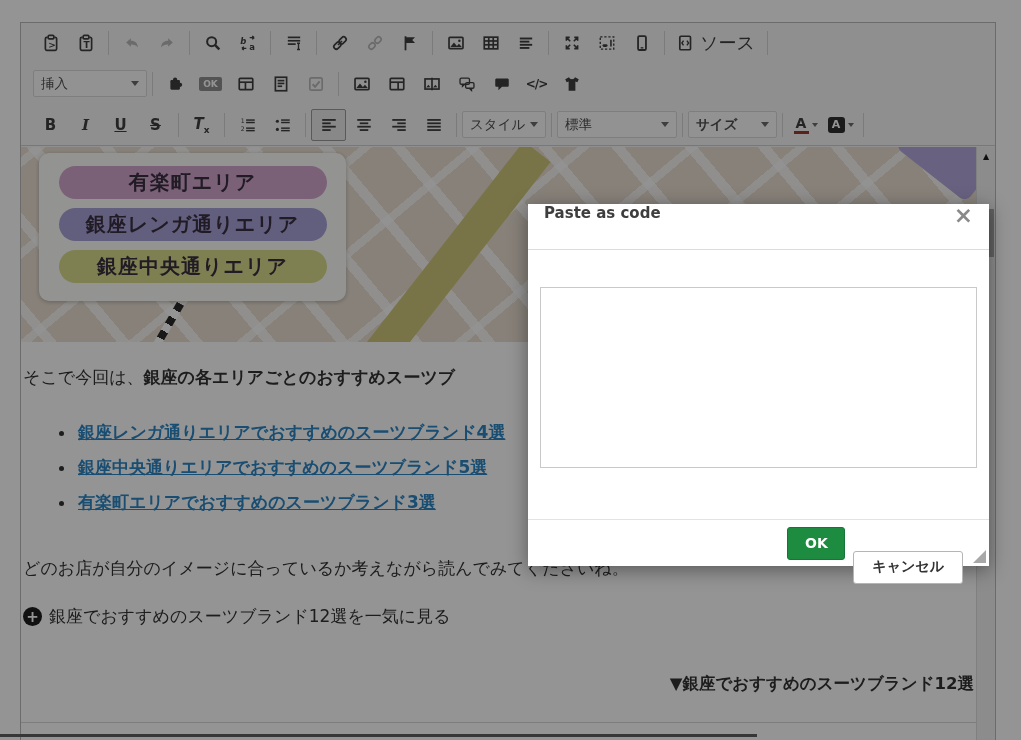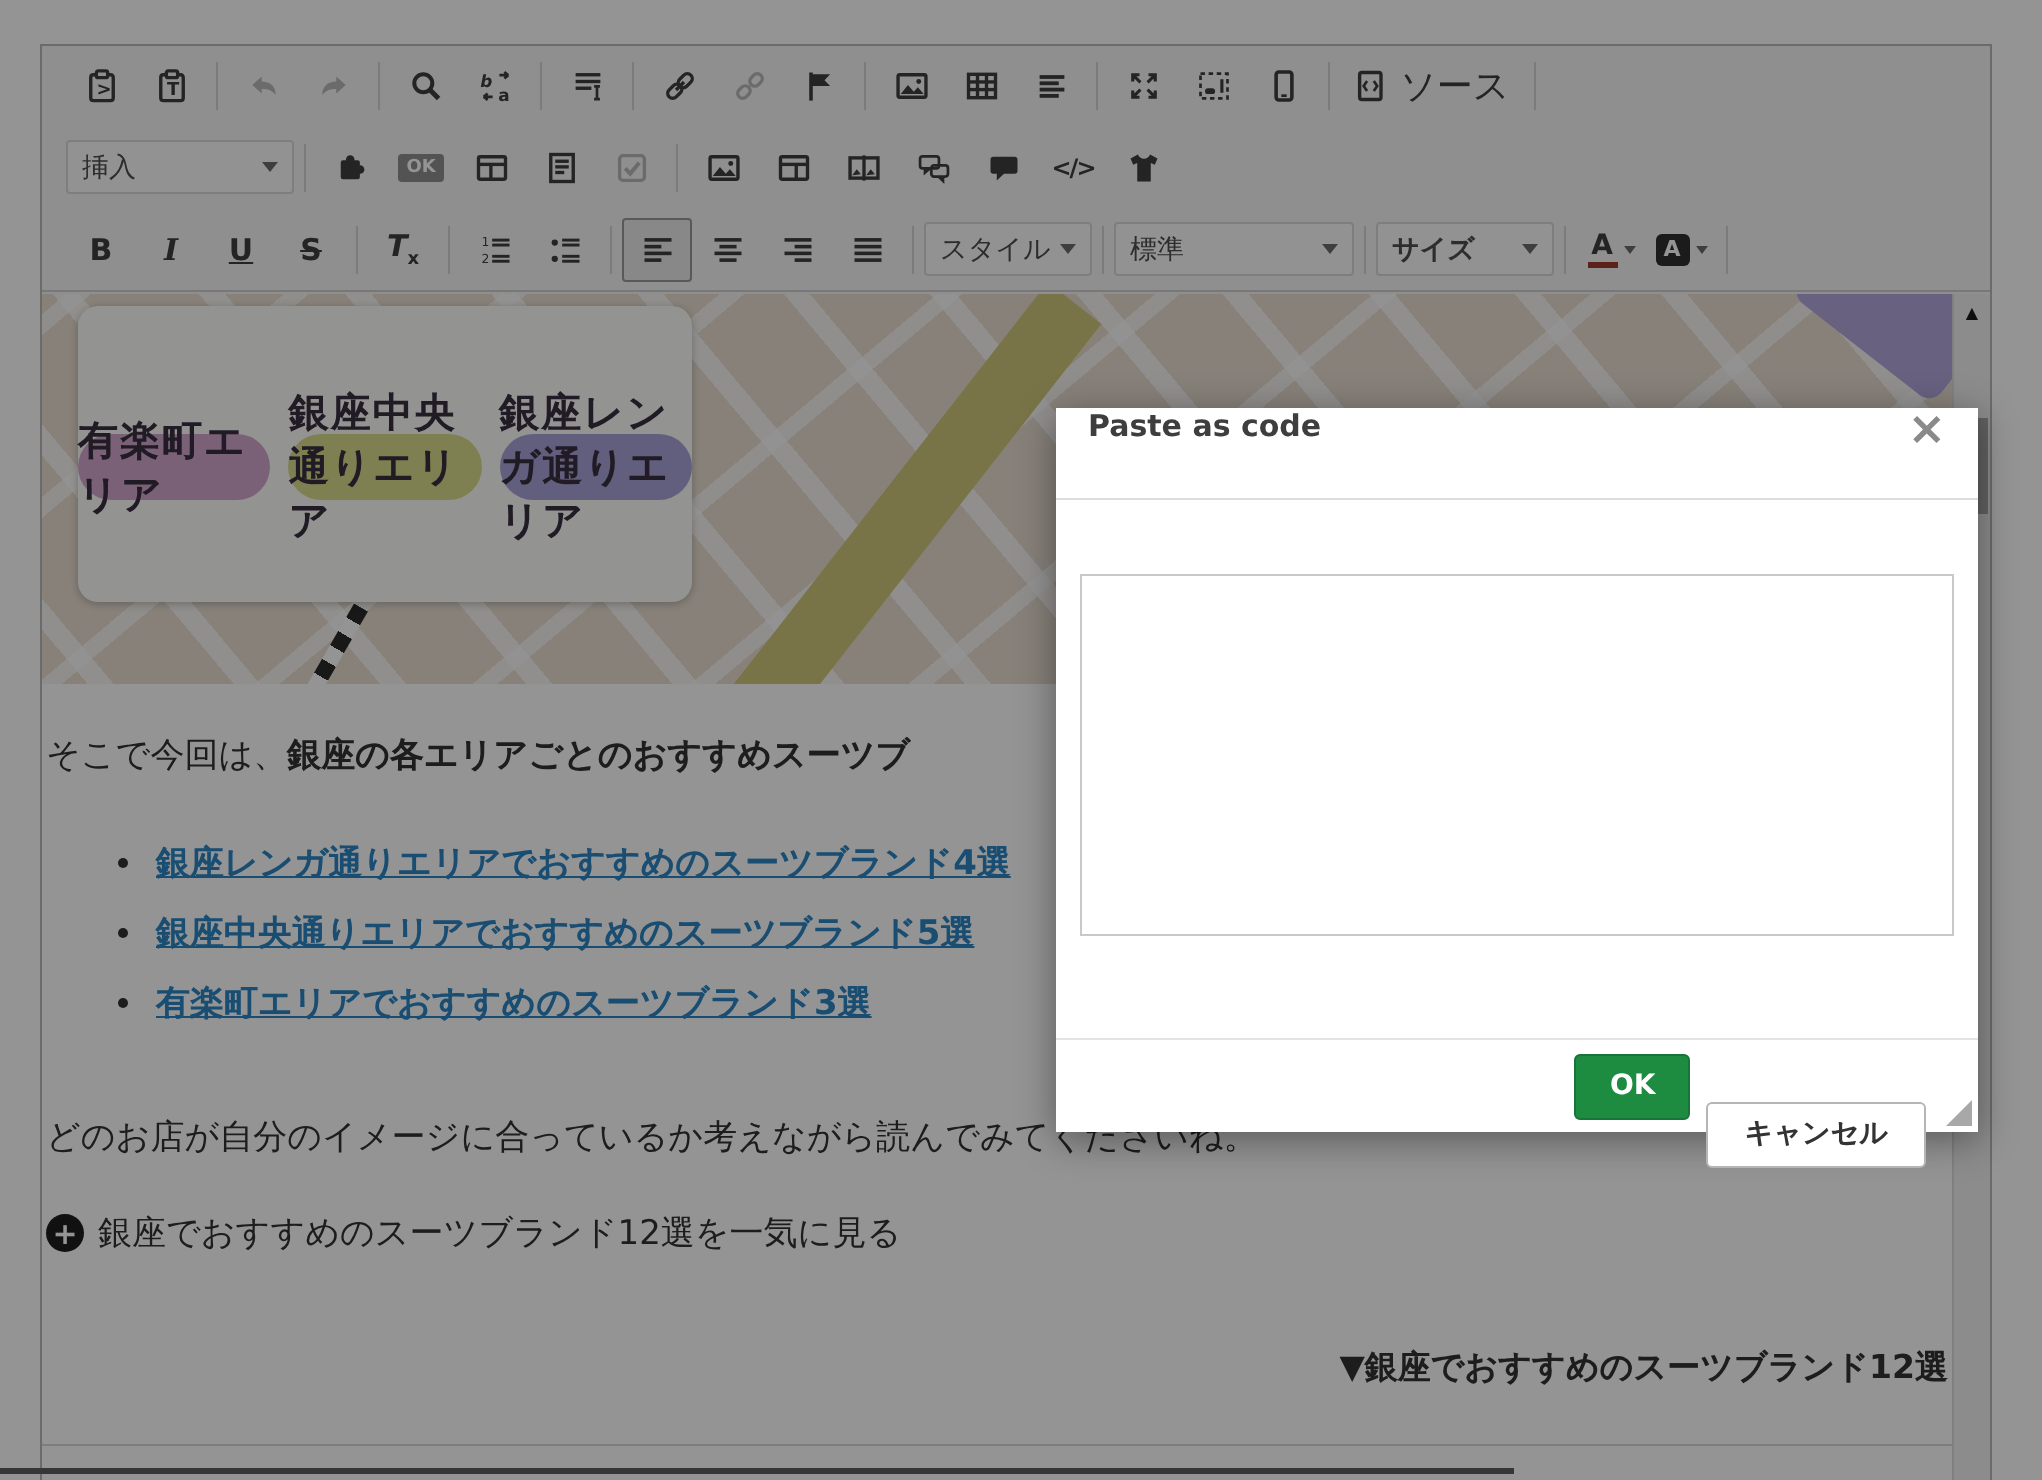--- a/index.html
+++ b/index.html
@@ -56,21 +56,21 @@
     background-image:
       repeating-linear-gradient(50deg, transparent 0 46px, rgba(255,255,255,.75) 46px 56px),
       repeating-linear-gradient(-40deg, transparent 0 62px, rgba(255,255,255,.65) 62px 70px);
   }
   .map .road-khaki { position:absolute; left:370px; top:-40px; width:34px; height:420px; background:#cfc97b; transform:rotate(38deg); }
   .map .blob-purple { position:absolute; right:-18px; top:-26px; width:90px; height:60px; background:#b3a8dc; transform:rotate(38deg); border-radius:8px; }
   .map .railway { position:absolute; left:138px; top:152px; width:8px; height:70px; transform:rotate(30deg); background:repeating-linear-gradient(#2a2a2a 0 8px, #fff 8px 16px); }
   .legend {
     position:absolute; left:18px; top:6px; width:307px; height:148px;
     background:#fdfdfa; border-radius:10px; box-shadow:0 1px 4px rgba(0,0,0,.25);
-    display:flex; flex-direction:row; align-items:center; padding-top:13px; gap:9px;
+    display:flex; flex-direction:column; align-items:center; padding-top:13px; gap:9px;
   }
   .pill {
     width:268px; height:33px; border-radius:17px; display:flex; align-items:center; justify-content:center;
     font-size:20px; font-weight:600; color:#3a3040; letter-spacing:1px;
   }
   .pill1 { background:#d5a7cf; } .pill2 { background:#a9a2d8; } .pill3 { background:#dbdc8c; }
 
   .p1 { margin:24px 2px 0; white-space:nowrap; }
   .p1 b { font-weight:700; }
   ul.link-list { margin:26px 0 0 55px; line-height:35px; list-style:disc; }
@@ -438,22 +438,22 @@
   </div>
 
   <div class="content">
     <div class="map">
       <div class="streets"></div>
       <div class="road-khaki"></div>
       <div class="blob-purple"></div>
       <div class="railway"></div>
       <div class="legend">
         <div class="pill pill1">有楽町エリア</div>
+        <div class="pill pill2">銀座レンガ通りエリア</div>
         <div class="pill pill3">銀座中央通りエリア</div>
-        <div class="pill pill2">銀座レンガ通りエリア</div>
       </div>
     </div>
 
     <p class="p1"><span>そこで今回は、</span><b>銀座の各エリアごとのおすすめスーツブ</b></p>
 
     <ul class="link-list">
       <li><a class="edlink">銀座レンガ通りエリアでおすすめのスーツブランド4選</a></li>
       <li><a class="edlink">銀座中央通りエリアでおすすめのスーツブランド5選</a></li>
       <li><a class="edlink">有楽町エリアでおすすめのスーツブランド3選</a></li>
     </ul>

